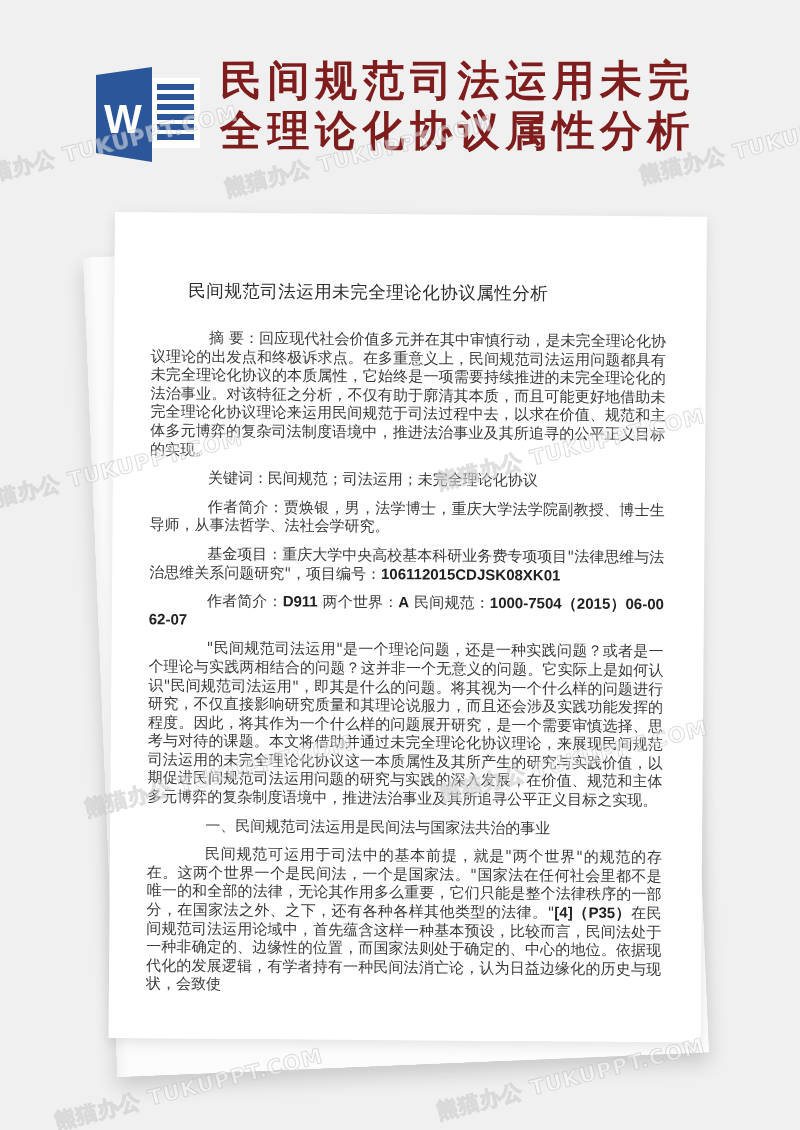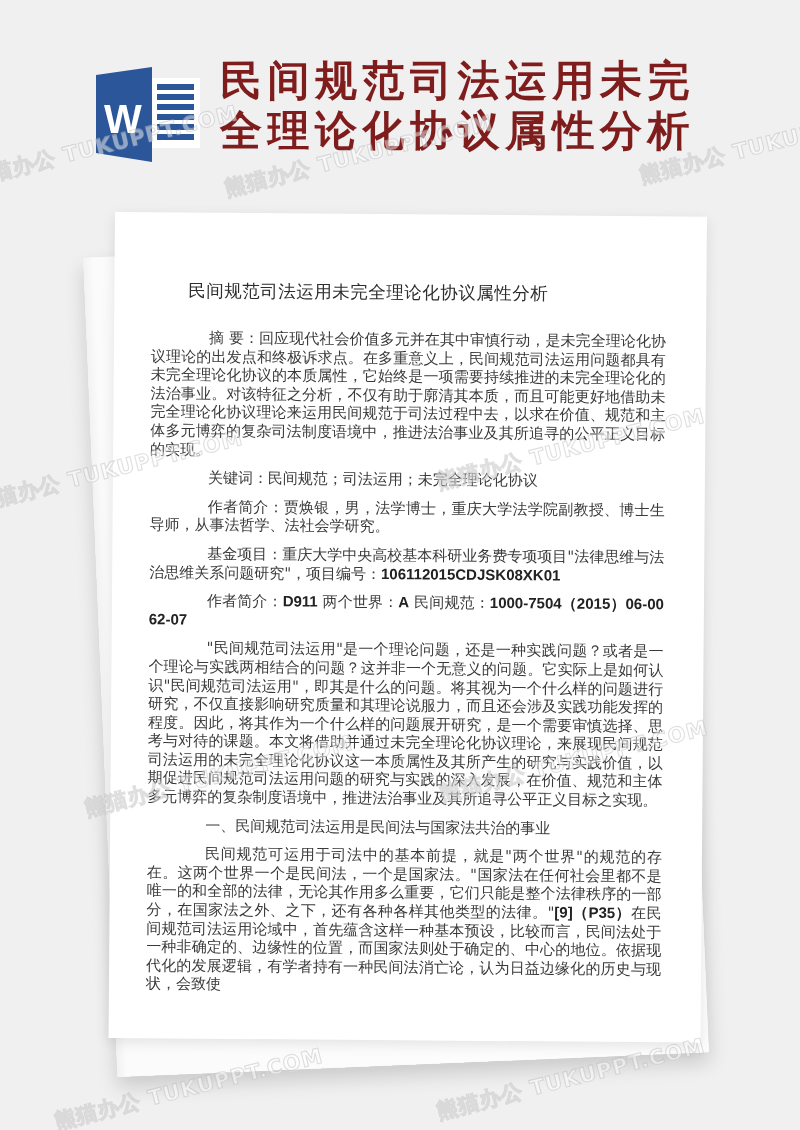--- a/index.html
+++ b/index.html
@@ -109,21 +109,21 @@
     <p class="para">作者简介：贾焕银，男，法学博士，重庆大学法学院副教授、博士生导师，从事法哲学、法社会学研究。</p>
 
     <p class="para"><span>基金项目：重庆大学中央高校基本科研业务费专项项目"法律思维与法治思维关系问题研究"，项目编号：</span><span class="code">106112015CDJSK08XK01</span></p>
 
     <p class="para"><span>作者简介：</span><span class="code">D911</span><span> 两个世界：</span><span class="code">A</span><span> 民间规范：</span><span class="code">1000-7504（2015）06-0062-07</span></p>
 
     <p class="para">"民间规范司法运用"是一个理论问题，还是一种实践问题？或者是一个理论与实践两相结合的问题？这并非一个无意义的问题。它实际上是如何认识"民间规范司法运用"，即其是什么的问题。将其视为一个什么样的问题进行研究，不仅直接影响研究质量和其理论说服力，而且还会涉及实践功能发挥的程度。因此，将其作为一个什么样的问题展开研究，是一个需要审慎选择、思考与对待的课题。本文将借助并通过未完全理论化协议理论，来展现民间规范司法运用的未完全理论化协议这一本质属性及其所产生的研究与实践价值，以期促进民间规范司法运用问题的研究与实践的深入发展，在价值、规范和主体多元博弈的复杂制度语境中，推进法治事业及其所追寻公平正义目标之实现。</p>
 
     <h2 class="section-heading">一、民间规范司法运用是民间法与国家法共治的事业</h2>
 
-    <p class="para"><span>民间规范可运用于司法中的基本前提，就是"两个世界"的规范的存在。这两个世界一个是民间法，一个是国家法。"国家法在任何社会里都不是唯一的和全部的法律，无论其作用多么重要，它们只能是整个法律秩序的一部分，在国家法之外、之下，还有各种各样其他类型的法律。"</span><span class="code">[9]（P35）</span><span>在民间规范司法运用论域中，首先蕴含这样一种基本预设，比较而言，民间法处于一种非确定的、边缘性的位置，而国家法则处于确定的、中心的地位。依据现代化的发展逻辑，有学者持有一种民间法消亡论，认为日益边缘化的历史与现状，会致使</span></p>
+    <p class="para"><span>民间规范可运用于司法中的基本前提，就是"两个世界"的规范的存在。这两个世界一个是民间法，一个是国家法。"国家法在任何社会里都不是唯一的和全部的法律，无论其作用多么重要，它们只能是整个法律秩序的一部分，在国家法之外、之下，还有各种各样其他类型的法律。"</span><span class="code">[4]（P35）</span><span>在民间规范司法运用论域中，首先蕴含这样一种基本预设，比较而言，民间法处于一种非确定的、边缘性的位置，而国家法则处于确定的、中心的地位。依据现代化的发展逻辑，有学者持有一种民间法消亡论，认为日益边缘化的历史与现状，会致使</span></p>
   </div>
 
   <div class="wm-layer">
     <div class="wm" style="left:-30px;top:165px">熊猫办公 TUKUPPT.COM</div>
     <div class="wm" style="left:225px;top:175px">熊猫办公 TUKUPPT.COM</div>
     <div class="wm" style="left:640px;top:162px">熊猫办公 TUKUPPT.COM</div>
     <div class="wm" style="left:-25px;top:490px">熊猫办公 TUKUPPT.COM</div>
     <div class="wm" style="left:437px;top:468px">熊猫办公 TUKUPPT.COM</div>
     <div class="wm" style="left:85px;top:795px">熊猫办公 TUKUPPT.COM</div>
     <div class="wm" style="left:440px;top:780px">熊猫办公 TUKUPPT.COM</div>

